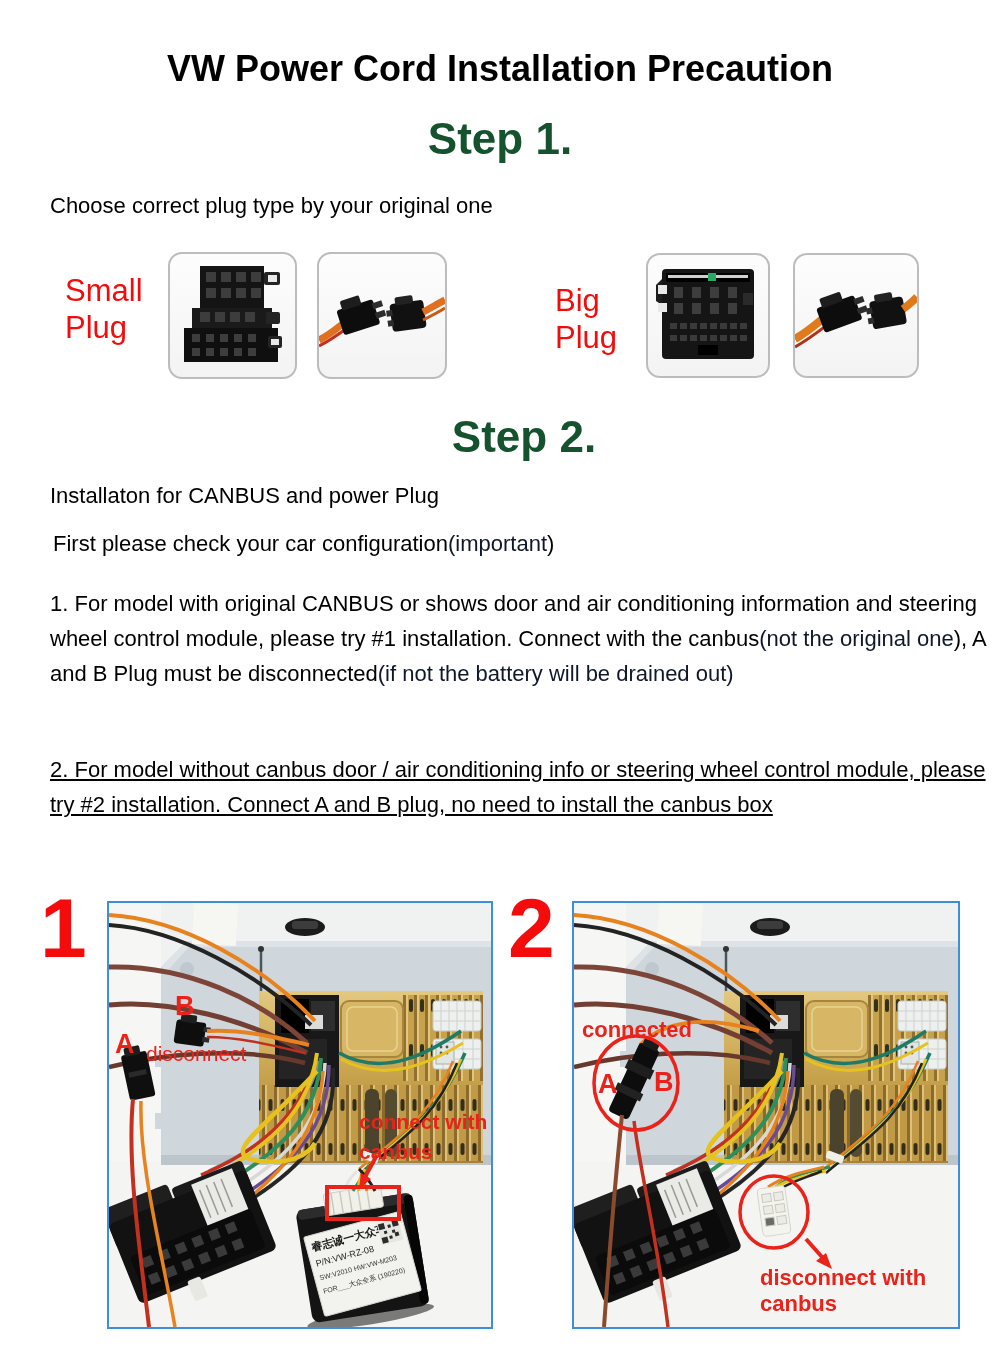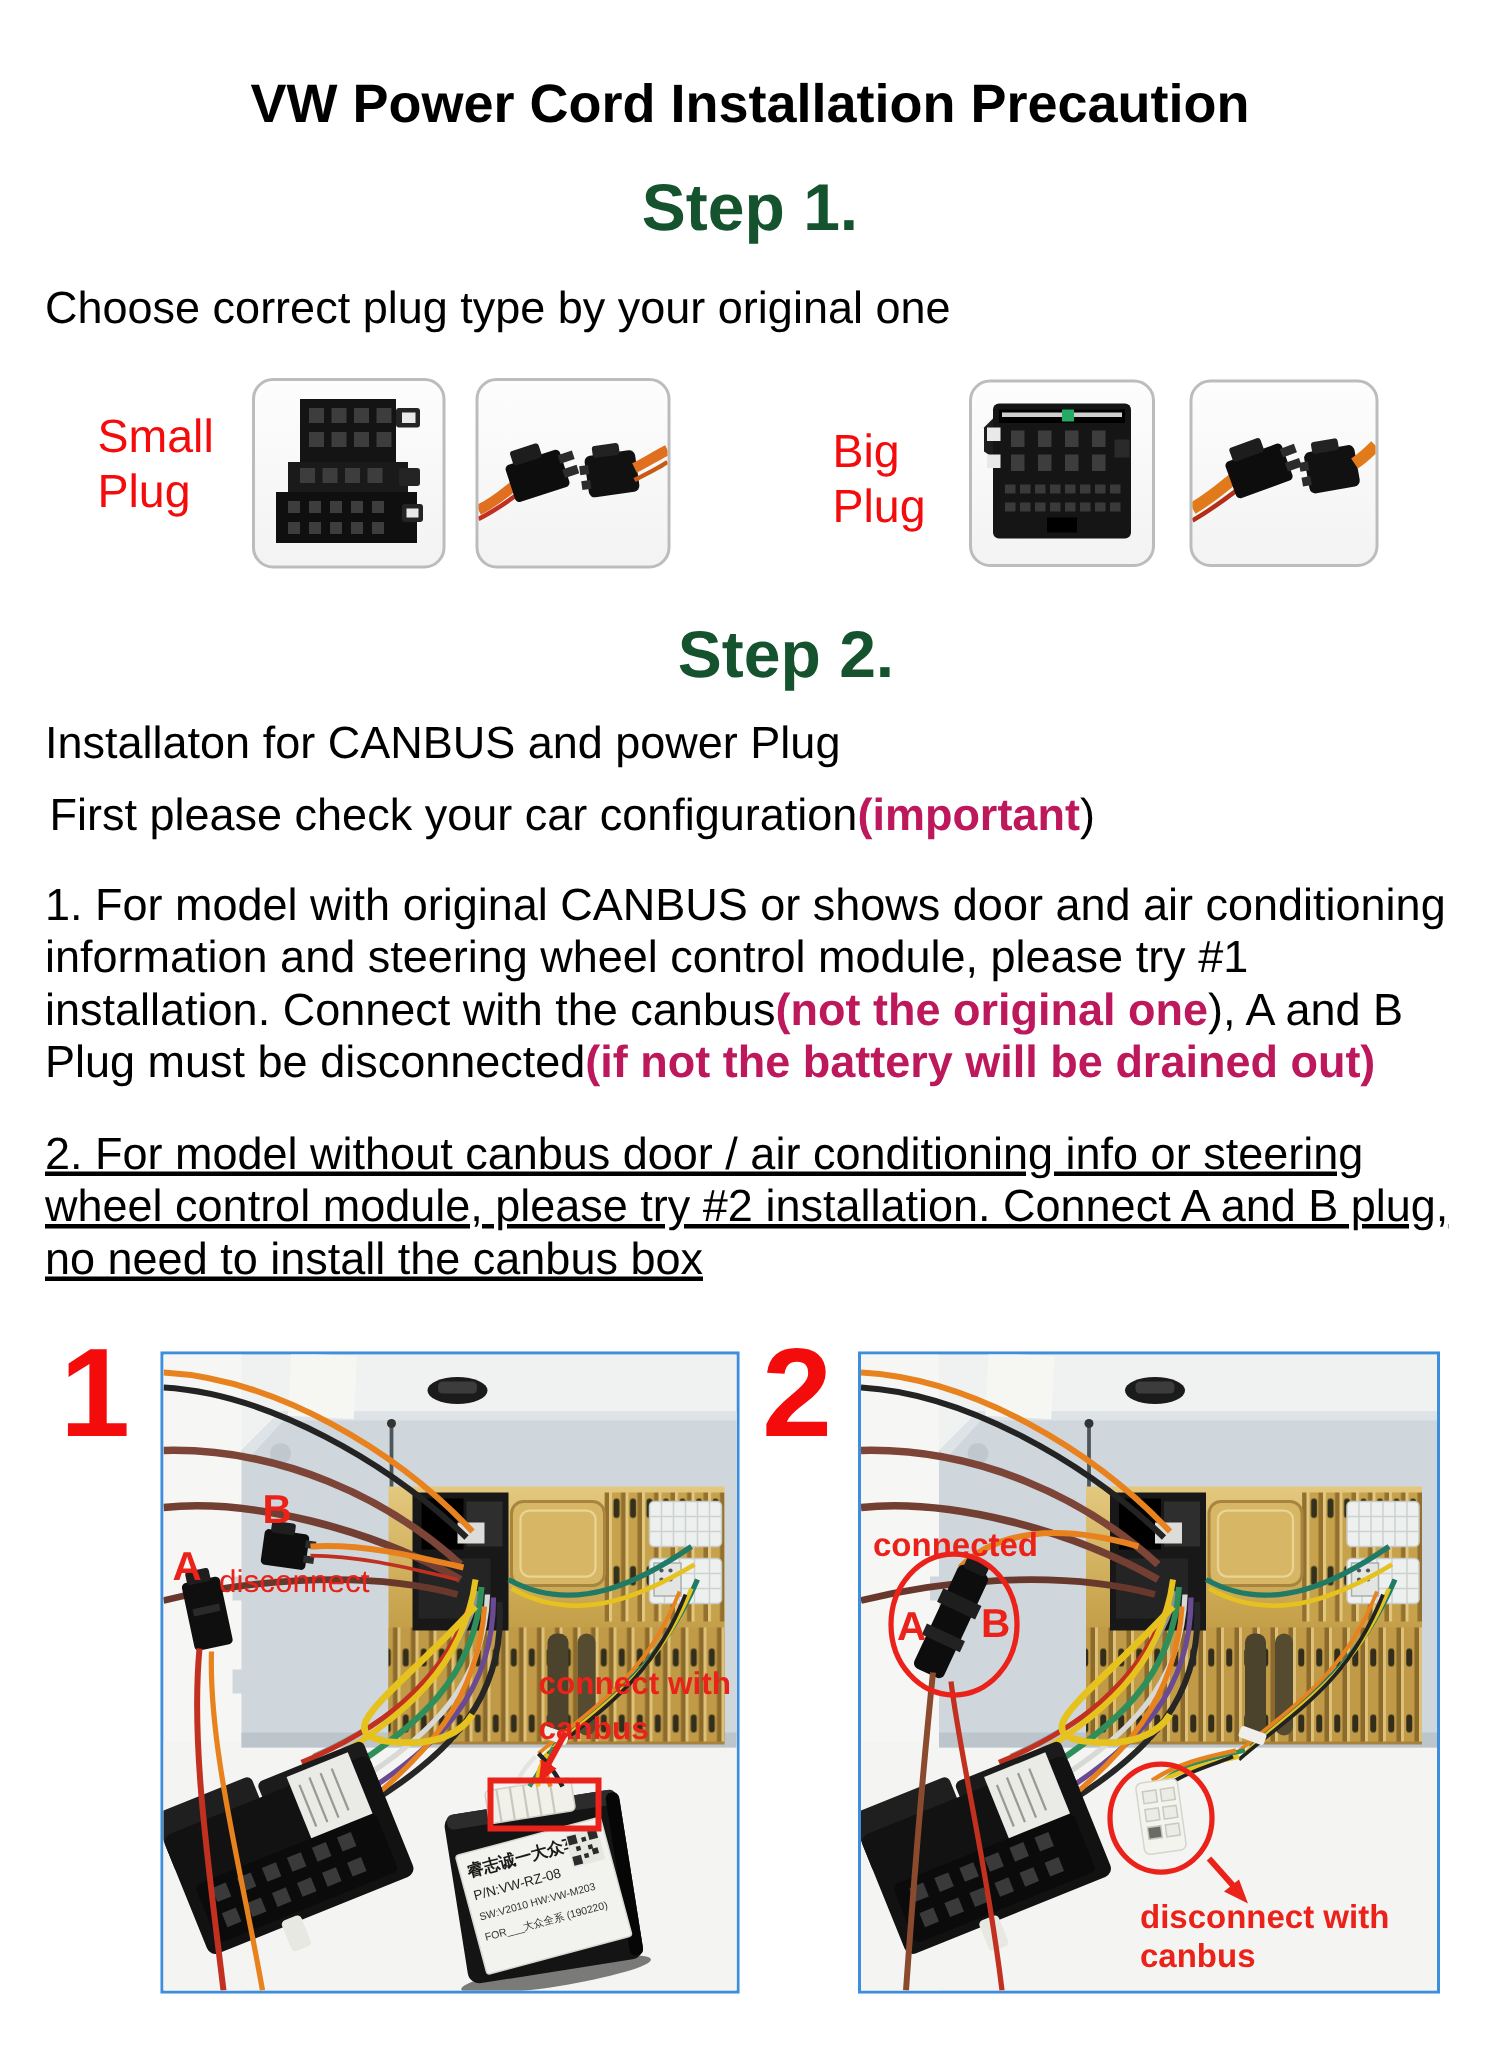--- a/index.html
+++ b/index.html
@@ -3,27 +3,27 @@
 <meta charset="utf-8">
 <style>
   html,body{margin:0;padding:0;background:#ffffff;}
   body{width:1000px;height:1363px;position:relative;overflow:hidden;
        font-family:"Liberation Sans","DejaVu Sans",sans-serif;color:#000;}
   .abs{position:absolute;}
   .title{left:0;right:0;top:48px;text-align:center;font-size:36px;font-weight:bold;letter-spacing:0px;}
   .step-heading{left:0;right:0;text-align:center;font-size:44px;font-weight:bold;color:#14532d;}
   .step1{top:114px;}
   .step2{top:412px;padding-left:48px;}
-  .bodytext{font-size:30px;line-height:35px;color:#000;}
+  .bodytext{font-size:22px;line-height:35px;color:#000;margin-left:20px;}
   .choose{left:30px;top:188px;}
   .install-line{left:30px;top:478px;}
   .first-line{left:33px;top:526px;}
   .para1{left:30px;top:586px;width:958px;}
   .para2{left:30px;top:752px;width:958px;text-decoration:underline;}
-  .red{color:#be185d;font-weight:bold;}
+  .red{color:#0f172a;}
   .plug-label{color:#f40b0b;font-size:31px;line-height:37px;}
   .small-label{left:65px;top:272px;width:110px;}
   .big-label{left:555px;top:282px;width:110px;}
   .plug-box{border:2px solid #bcbcbc;border-radius:14px;background:linear-gradient(180deg,#fdfdfd,#f3f3f3);}
   .pb1{left:168px;top:252px;width:125px;height:123px;}
   .pb2{left:317px;top:252px;width:126px;height:123px;}
   .pb3{left:646px;top:253px;width:120px;height:121px;}
   .pb4{left:793px;top:253px;width:122px;height:121px;}
   .plug-box svg{display:block;width:100%;height:100%;}
   .diag-num{font-size:84px;font-weight:bold;color:#f40b0b;line-height:84px;}

